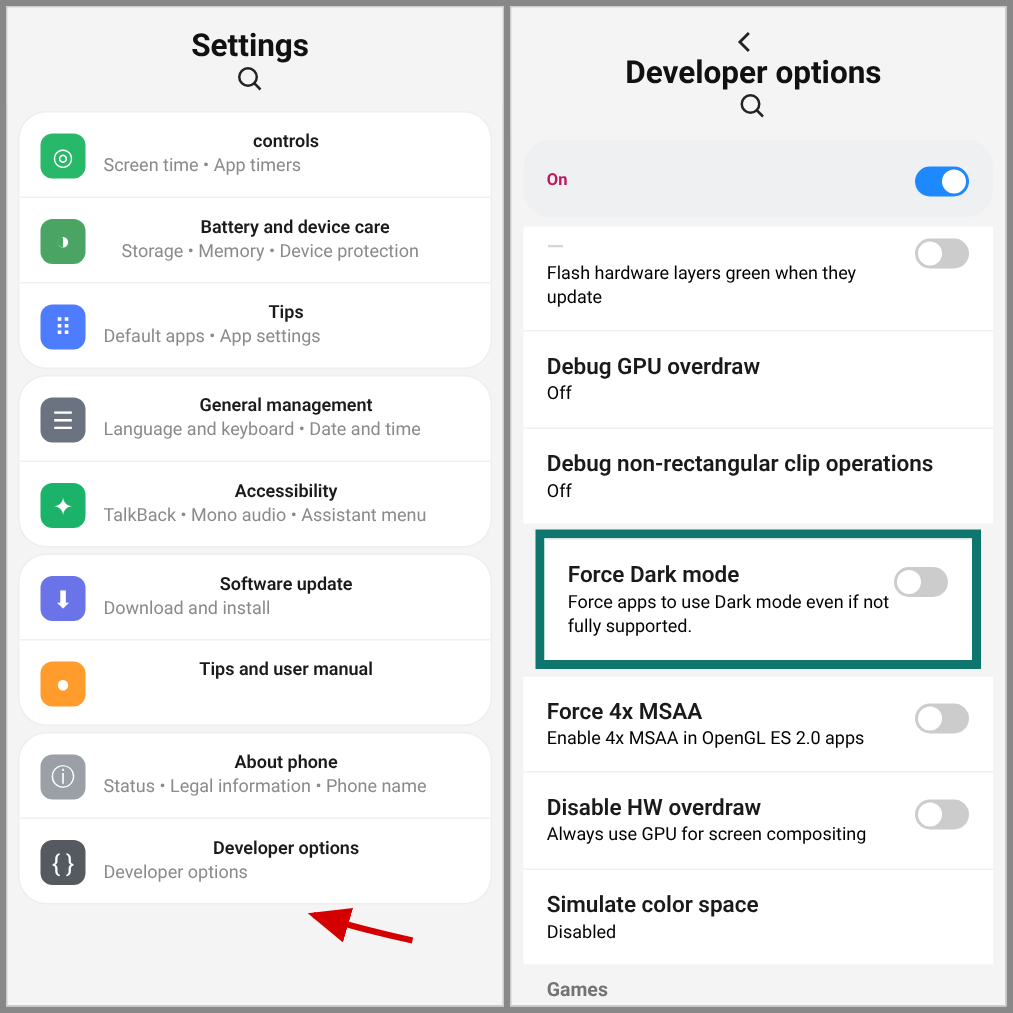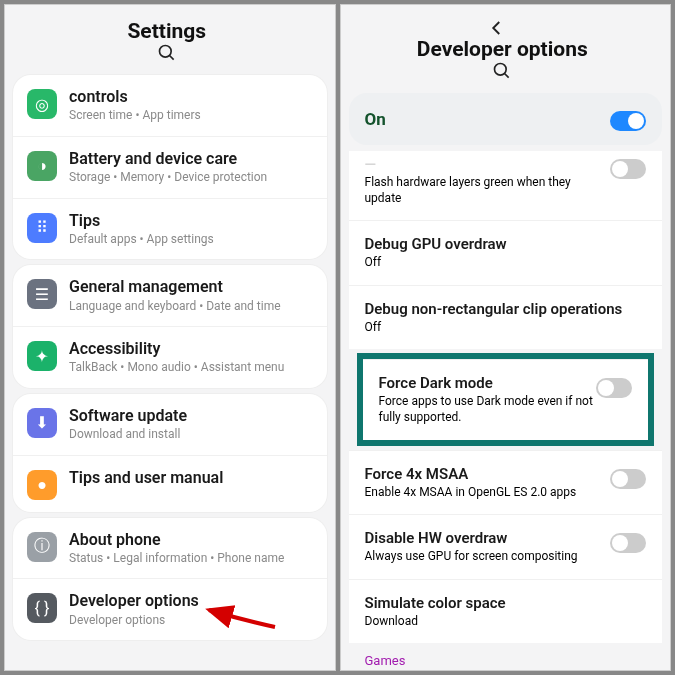--- a/index.html
+++ b/index.html
@@ -7,35 +7,35 @@
   .frame { display: flex; gap: 4px; padding: 4px; width:675px; height:675px; background:#888;}
   .phone { background:#f4f4f5; width:333px; height:667px; border:1px solid #ccc; position:relative; overflow:hidden;}
   .header { display:flex; align-items:center; padding:14px 24px 6px 18px; background:#f4f4f5;flex-direction:column;}
   .header-title { font-size:21px; font-weight:700; color:#111; flex:1; }
   .header .icon { font-size:20px; color:#222;}
   .back-icon { font-size:20px; margin-right:10px; color:#222; font-weight:600;}
   .card { background:#fff; border-radius:18px; margin:6px 8px; overflow:hidden; box-shadow:0 0 0 1px #eee;}
   .item { display:flex; align-items:flex-start; padding:12px 14px; border-top:1px solid #f0f0f0;}
   .item:first-child { border-top:none;}
   .ico { width:30px; height:30px; border-radius:8px; display:flex; align-items:center; justify-content:center; margin-right:12px; margin-top:2px; flex-shrink:0; color:#fff; font-size:16px;}
-  .ititle { font-size:16px; font-weight:600; color:#1a1a1a; line-height:1.2; display:block; margin-bottom:2px;}
+  .ititle { font-size:12px; font-weight:600; color:#1a1a1a; line-height:1.2; display:block; margin-bottom:2px;text-align:center;}
   .isub { font-size:12px; color:#8a8a8a; line-height:1.3; display:block;}
   
   .toggle { width:36px; height:20px; border-radius:20px; background:#ccc; position:relative; flex-shrink:0; margin-left:auto; margin-top:4px;}
   .toggle.on { background:#1e88ff;}
   .toggle .knob { position:absolute; width:16px; height:16px; border-radius:50%; background:#fff; top:2px; left:2px;}
   .toggle.on .knob { left:18px;}
   .master { background:#eef0f2; border-radius:18px; margin:6px 8px; display:flex; align-items:center; padding:14px 16px;}
-  .master-label { color:#14532d; font-weight:700; font-size:17px; flex:1;}
+  .master-label { color:#be185d; font-weight:700; font-size:11px; flex:1;}
   .row { display:flex; align-items:flex-start; padding:14px 16px; border-top:1px solid #f0f0f0;}
   .list { background:#fff; margin:2px 8px; border-radius:0;}
   .rtextblk { flex:1;}
   .rtitle { font-size:15px; font-weight:600; color:#1a1a1a; display:block;}
   .rsub { font-size:12px; color:#000000; line-height:1.3; display:block; margin-top:2px;}
-  .section-head { font-size:13px; color:#a21caf; padding:10px 16px 4px; font-weight:400;}
+  .section-head { font-size:13px; color:#737373; padding:10px 16px 4px; font-weight:700;}
   .highlight { border:6px solid #0f766e; margin:4px 8px;}
   .partial-top { border-top:none; padding-top:4px;}
   .truncated { color:#d6d6d6;}
   .arrow { position:absolute; left:198px; bottom:38px; pointer-events:none;}
   svg { display:block;}
 </style>
 </head>
 <body>
 
 <div class="frame">
@@ -54,21 +54,21 @@
         <div class="card">
           <div class="item">
             <div class="ico" style="background: rgb(40, 184, 105);">◎</div>
             <div style="flex: 1 1 0%;">
               <span class="ititle">controls</span>
               <span class="isub">Screen time  •  App timers</span>
             </div>
           </div>
           <div class="item">
             <div class="ico" style="background: rgb(74, 165, 100);">◑</div>
-            <div style="flex: 1 1 0%;">
+            <div style="flex: 1 1 0%; margin-left: 12px;">
               <span class="ititle">Battery and device care</span>
               <span class="isub">Storage  •  Memory  •  Device protection</span>
             </div>
           </div>
           <div class="item">
             <div class="ico" style="background: rgb(77, 124, 255);">⠿</div>
             <div style="flex: 1 1 0%;">
               <span class="ititle">Tips</span>
               <span class="isub">Default apps  •  App settings</span>
             </div>
@@ -202,21 +202,21 @@
             <span class="rtitle">Disable HW overdraw</span>
             <span class="rsub">Always use GPU for screen compositing</span>
           </div>
           <span class="toggle">
             <span class="knob"></span>
           </span>
         </div>
         <div class="row" style="background: rgb(255, 255, 255);">
           <div class="rtextblk">
             <span class="rtitle">Simulate color space</span>
-            <span class="rsub">Download</span>
+            <span class="rsub">Disabled</span>
           </div>
         </div>
         <div class="section-head" style="background: rgb(244, 244, 245);">Games</div>
         <div class="row" style="background: rgb(255, 255, 255);">
           <div class="rtextblk">
             <span class="rtitle">GPUWatch</span>
             <span class="rsub">Get information about an app's CPU and GPU usage.</span>
           </div>
         </div>
       </div>

